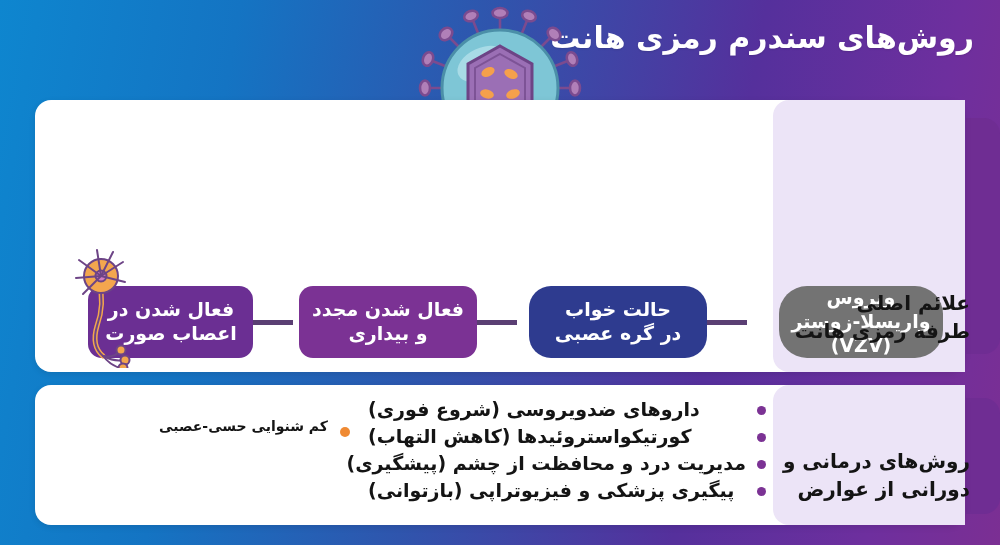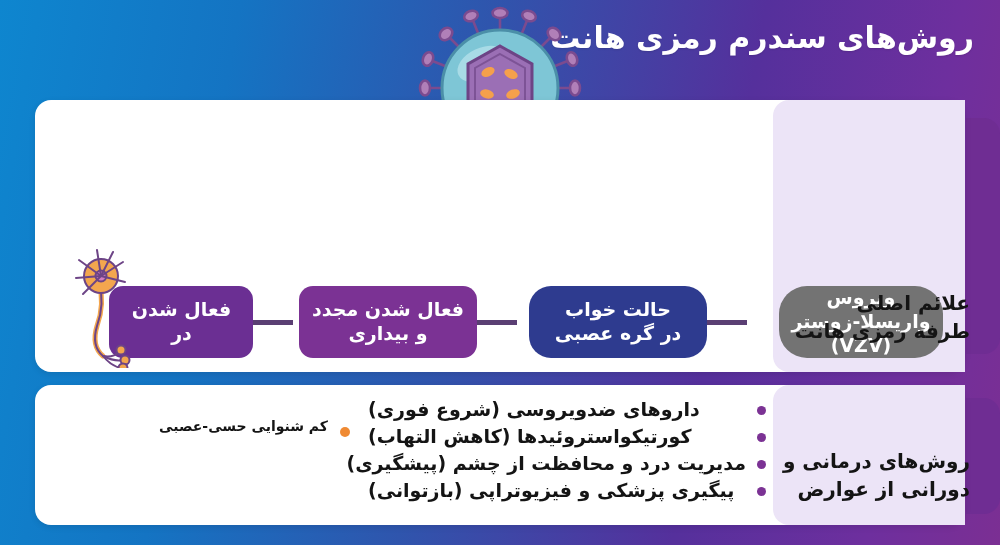--- a/index.html
+++ b/index.html
@@ -53,21 +53,21 @@
   .flow{position:absolute;top:186px;left:0;width:930px;height:80px;}
   .fbox{
     position:absolute;top:0;height:72px;border-radius:14px;
     color:#fff;font-weight:bold;font-size:19px;line-height:1.25;
     display:flex;align-items:center;justify-content:center;text-align:center;
     direction:rtl;padding:0 10px;box-sizing:border-box;
   }
   #fbox0{right:22px;width:164px;background:#737373;border-radius:28px;}
   #fbox1{right:258px;width:178px;background:#2e3b8f;border-radius:22px;}
   #fbox2{right:488px;width:178px;background:#7b3294;margin-left:8px;}
-  #fbox3{right:712px;width:144px;background:#6b2f93;padding-left:11px;}
+  #fbox3{right:712px;width:165px;background:#6b2f93;padding-left:11px;}
 
   .arrow{
     position:absolute;top:34px;width:66px;height:5px;background:#5a3f73;
   }
   .arrow::before{
     content:"";position:absolute;left:-14px;top:-8px;
     width:0;height:0;border-top:10px solid transparent;border-bottom:10px solid transparent;
     border-right:15px solid #5a3f73;
   }
   #arr0{right:218px;}
@@ -211,20 +211,21 @@
         <span>
           <span>فعال شدن مجدد</span><br>
           <span>و بیداری</span>
         </span>
       </div>
       <div class="arrow" id="arr2"></div>
 
       <div class="fbox" id="fbox3">
         <span>
           <span>فعال شدن در</span><br>
+          <span>اعصاب صورت</span>
         </span>
       </div>
 
       <svg class="neuron" viewBox="0 0 74 124">
         <g stroke="#6d4486" stroke-width="2" fill="#f3a64e" stroke-linecap="round">
           <path d="M26 38 q6 22 -2 44 q-6 20 6 30" fill="none" stroke-width="5" stroke="#f3a64e"></path>
           <path d="M26 38 q6 22 -2 44 q-6 20 6 30" fill="none" stroke-width="2" stroke="#6d4486"></path>
           <circle cx="28" cy="32" r="17" fill="#f3a64e"></circle>
           <circle cx="28" cy="32" r="5.5" fill="#d27cc0"></circle>
           <line x1="28" y1="32" x2="6" y2="16"></line>

